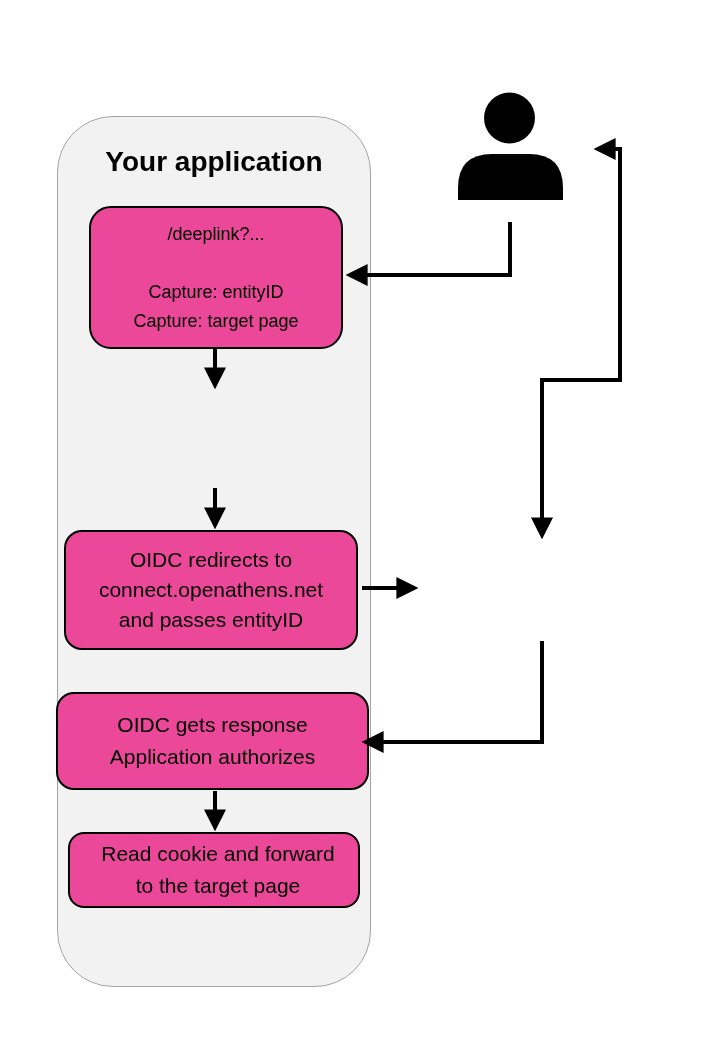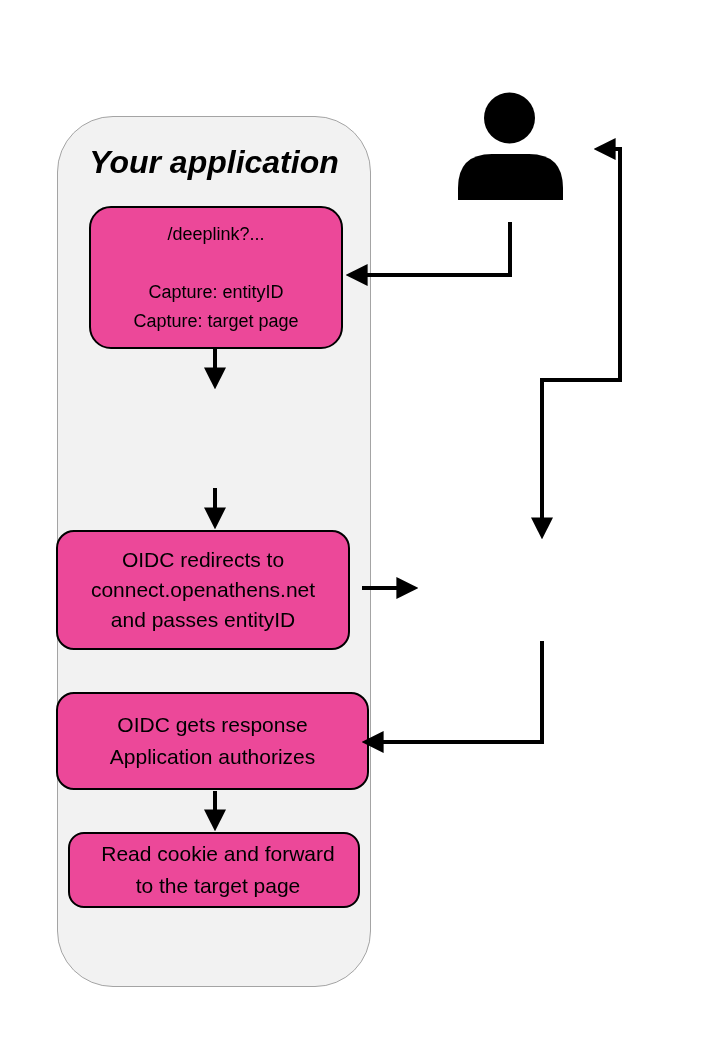--- a/index.html
+++ b/index.html
@@ -19,42 +19,41 @@
     box-sizing: border-box;
     background: #f2f2f2;
     border: 1.5px solid #a4a4a4;
     border-radius: 56px;
   }
   .app-title {
     position: absolute;
     left: 57px; top: 147px;
     width: 314px;
     text-align: center;
-    font-size: 32px;
+    font-size: 28px;
     line-height: 30px;
     font-weight: bold;
-    font-style: italic;
   }
   .node {
     position: absolute;
     box-sizing: border-box;
     background: #ec4899;
     border: 2.5px solid #000000;
     border-radius: 18px;
     display: flex;
     align-items: center;
     justify-content: center;
     text-align: center;
   }
   .node span { white-space: pre-line; display: block; }
   .node-deeplink      { left: 89px; top: 206px; width: 254px; height: 143px;
                         font-size: 18px; line-height: 29px; border-radius: 22px; }
   .node-setcookie     { left: 69px; top: 390px; width: 292px; height: 98px;
                         font-size: 21px; line-height: 32px; }
-  .node-oidcredirect  { left: 56px; top: 530px; width: 294px; height: 120px;
+  .node-oidcredirect  { left: 64px; top: 530px; width: 294px; height: 120px;
                         font-size: 21px; line-height: 30px; }
   .node-openathens    { left: 419px; top: 541px; width: 245px; height: 99px;
                         font-size: 20px; line-height: 31px; }
   .node-oidcresponse  { left: 56px; top: 692px; width: 313px; height: 98px;
                         font-size: 21px; line-height: 32px; }
   .node-readcookie    { left: 68px; top: 832px; width: 292px; height: 76px;
                         font-size: 21px; line-height: 32px; border-radius: 16px; padding-left: 8px; }
   .overlay {
     position: absolute;
     left: 0; top: 0;

